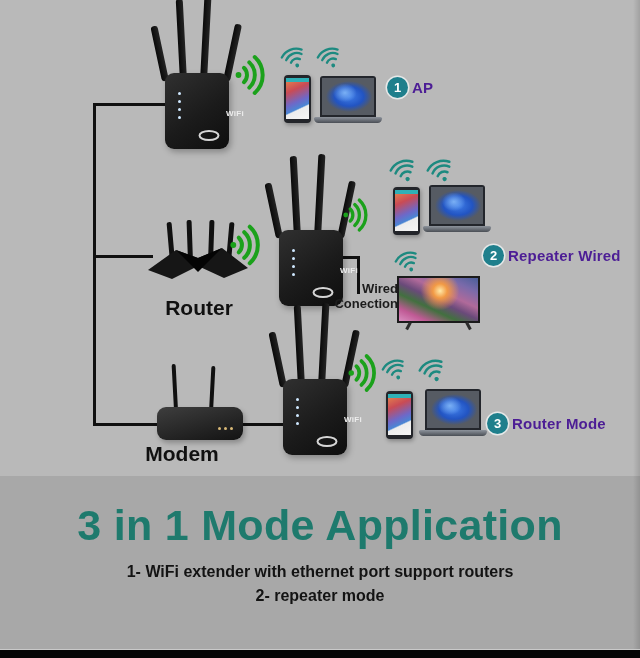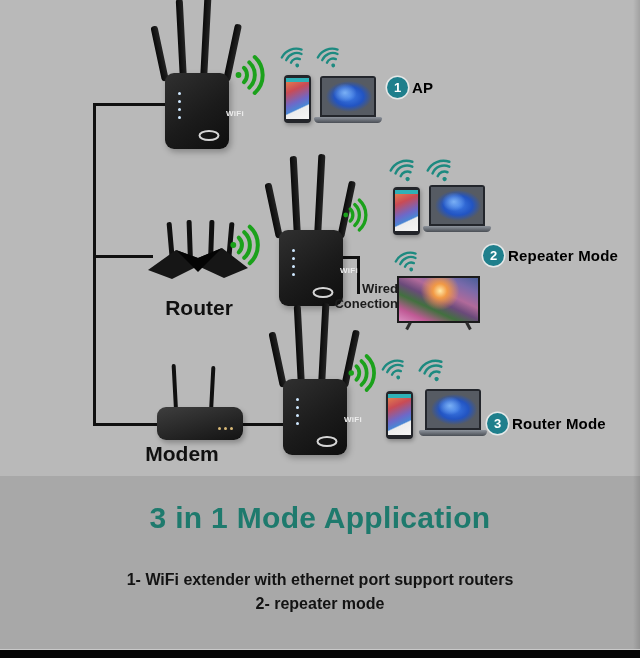--- a/index.html
+++ b/index.html
@@ -21,21 +21,21 @@
   .lbl-internet { left:14px; top:281px; width:118px; text-align:center; font-size:22px; background:#b9b9b9; padding:1px 0; }
   .lbl-router { left:148px; top:296px; width:102px; text-align:center; font-size:21px; }
   .lbl-modem  { left:139px; top:442px; width:86px;  text-align:center; font-size:21px; }
   .lbl-wired  { left:330px; top:281px; width:68px; text-align:right; font-size:13px; font-weight:600; line-height:15px; color:#1c1c1c; }
 
   
   .mode { position:absolute; display:flex; align-items:center; gap:4px; z-index:4; }
   .mcirc { width:21px; height:21px; border-radius:50%; background:#1f7f8c; color:#fff;
     font-weight:bold; font-size:13px; display:flex; align-items:center; justify-content:center;
     box-shadow:0 0 0 1.5px rgba(245,250,250,0.75); }
-  .mtext { color:#000000; font-weight:bold; font-size:15px; letter-spacing:0.2px; }
+  .mtext { color:#4c1d95; font-weight:bold; font-size:15px; letter-spacing:0.2px; }
 
   
   .repeater { position:absolute; width:88px; height:76px; z-index:2; }
   .ant { position:absolute; width:7px; background:linear-gradient(to right,#090909,#242424); border-radius:3px; transform-origin:50% 100%; }
   .ant.a1 { height:56px; left:-3px;  top:-48px; transform:rotate(-12deg); }
   .ant.a2 { height:82px; left:15px;  top:-74px; transform:rotate(-3deg); }
   .ant.a3 { height:84px; left:35px;  top:-76px; transform:rotate(3deg); }
   .ant.a4 { height:58px; left:58px;  top:-50px; transform:rotate(12deg); }
   .rbody { position:absolute; left:0; top:0; width:64px; height:76px; border-radius:9px;
     background:linear-gradient(145deg,#303030 0%,#1b1b1b 55%,#0e0e0e 100%);
@@ -86,23 +86,23 @@
   
   .gsig { position:absolute; z-index:2; }
   .gsig path { fill:none; stroke:#1ba11b; stroke-width:4.4; stroke-linecap:round; }
   .gsig circle { fill:#1ba11b; }
   .twifi { position:absolute; z-index:2; transform:rotate(-22deg); }
   .twifi path { fill:none; stroke:#1d8a80; stroke-width:3.4; stroke-linecap:round; }
   .twifi circle { fill:#1d8a80; }
 
   
   .footer-title { position:absolute; left:0; top:501px; width:640px; text-align:center; z-index:3;
-    color:#1e7a6d; font-size:30px; font-weight:bold; letter-spacing:0.3px; }
+    color:#1e7a6d; font-size:43px; font-weight:bold; letter-spacing:0.3px; }
   .footer-lines { position:absolute; left:0; top:560px; width:640px; text-align:center; z-index:3;
-    color:#131313; font-size:16px; font-weight:bold; line-height:24px;margin-top:8px; }
+    color:#131313; font-size:16px; font-weight:bold; line-height:24px; }
 </style>
 </head>
 <body>
 
 <div class="stage">
 
   <div class="footer-section"></div>
   <div class="bottom-bar"></div>
 
   <div class="cline" style="left:93px; top:103px; width:3px; height:323px;"></div>
@@ -222,21 +222,21 @@
     </div>
   <div class="laptop" style="left:423px; top:185px;">
     <div class="lscreen">
         <div class="limg"></div>
       </div>
     <div class="lbase"></div>
   </div>
 
   <div class="mode" style="left:483px; top:245px;">
     <div class="mcirc">2</div>
-    <div class="mtext">Repeater Mode</div>
+    <div class="mtext">Repeater Wired</div>
   </div>
 
   <div class="lbl lbl-wired">
     <div>Wired</div>
     <div>Conection</div>
   </div>
 
   <svg class="twifi" style="left:395px; top:251px;" width="25" height="22" viewBox="0 0 36 32">
     <circle cx="19" cy="28" r="2.8"></circle>
       <path d="M12 21 A9.5 9.5 0 0 1 26 21"></path>

